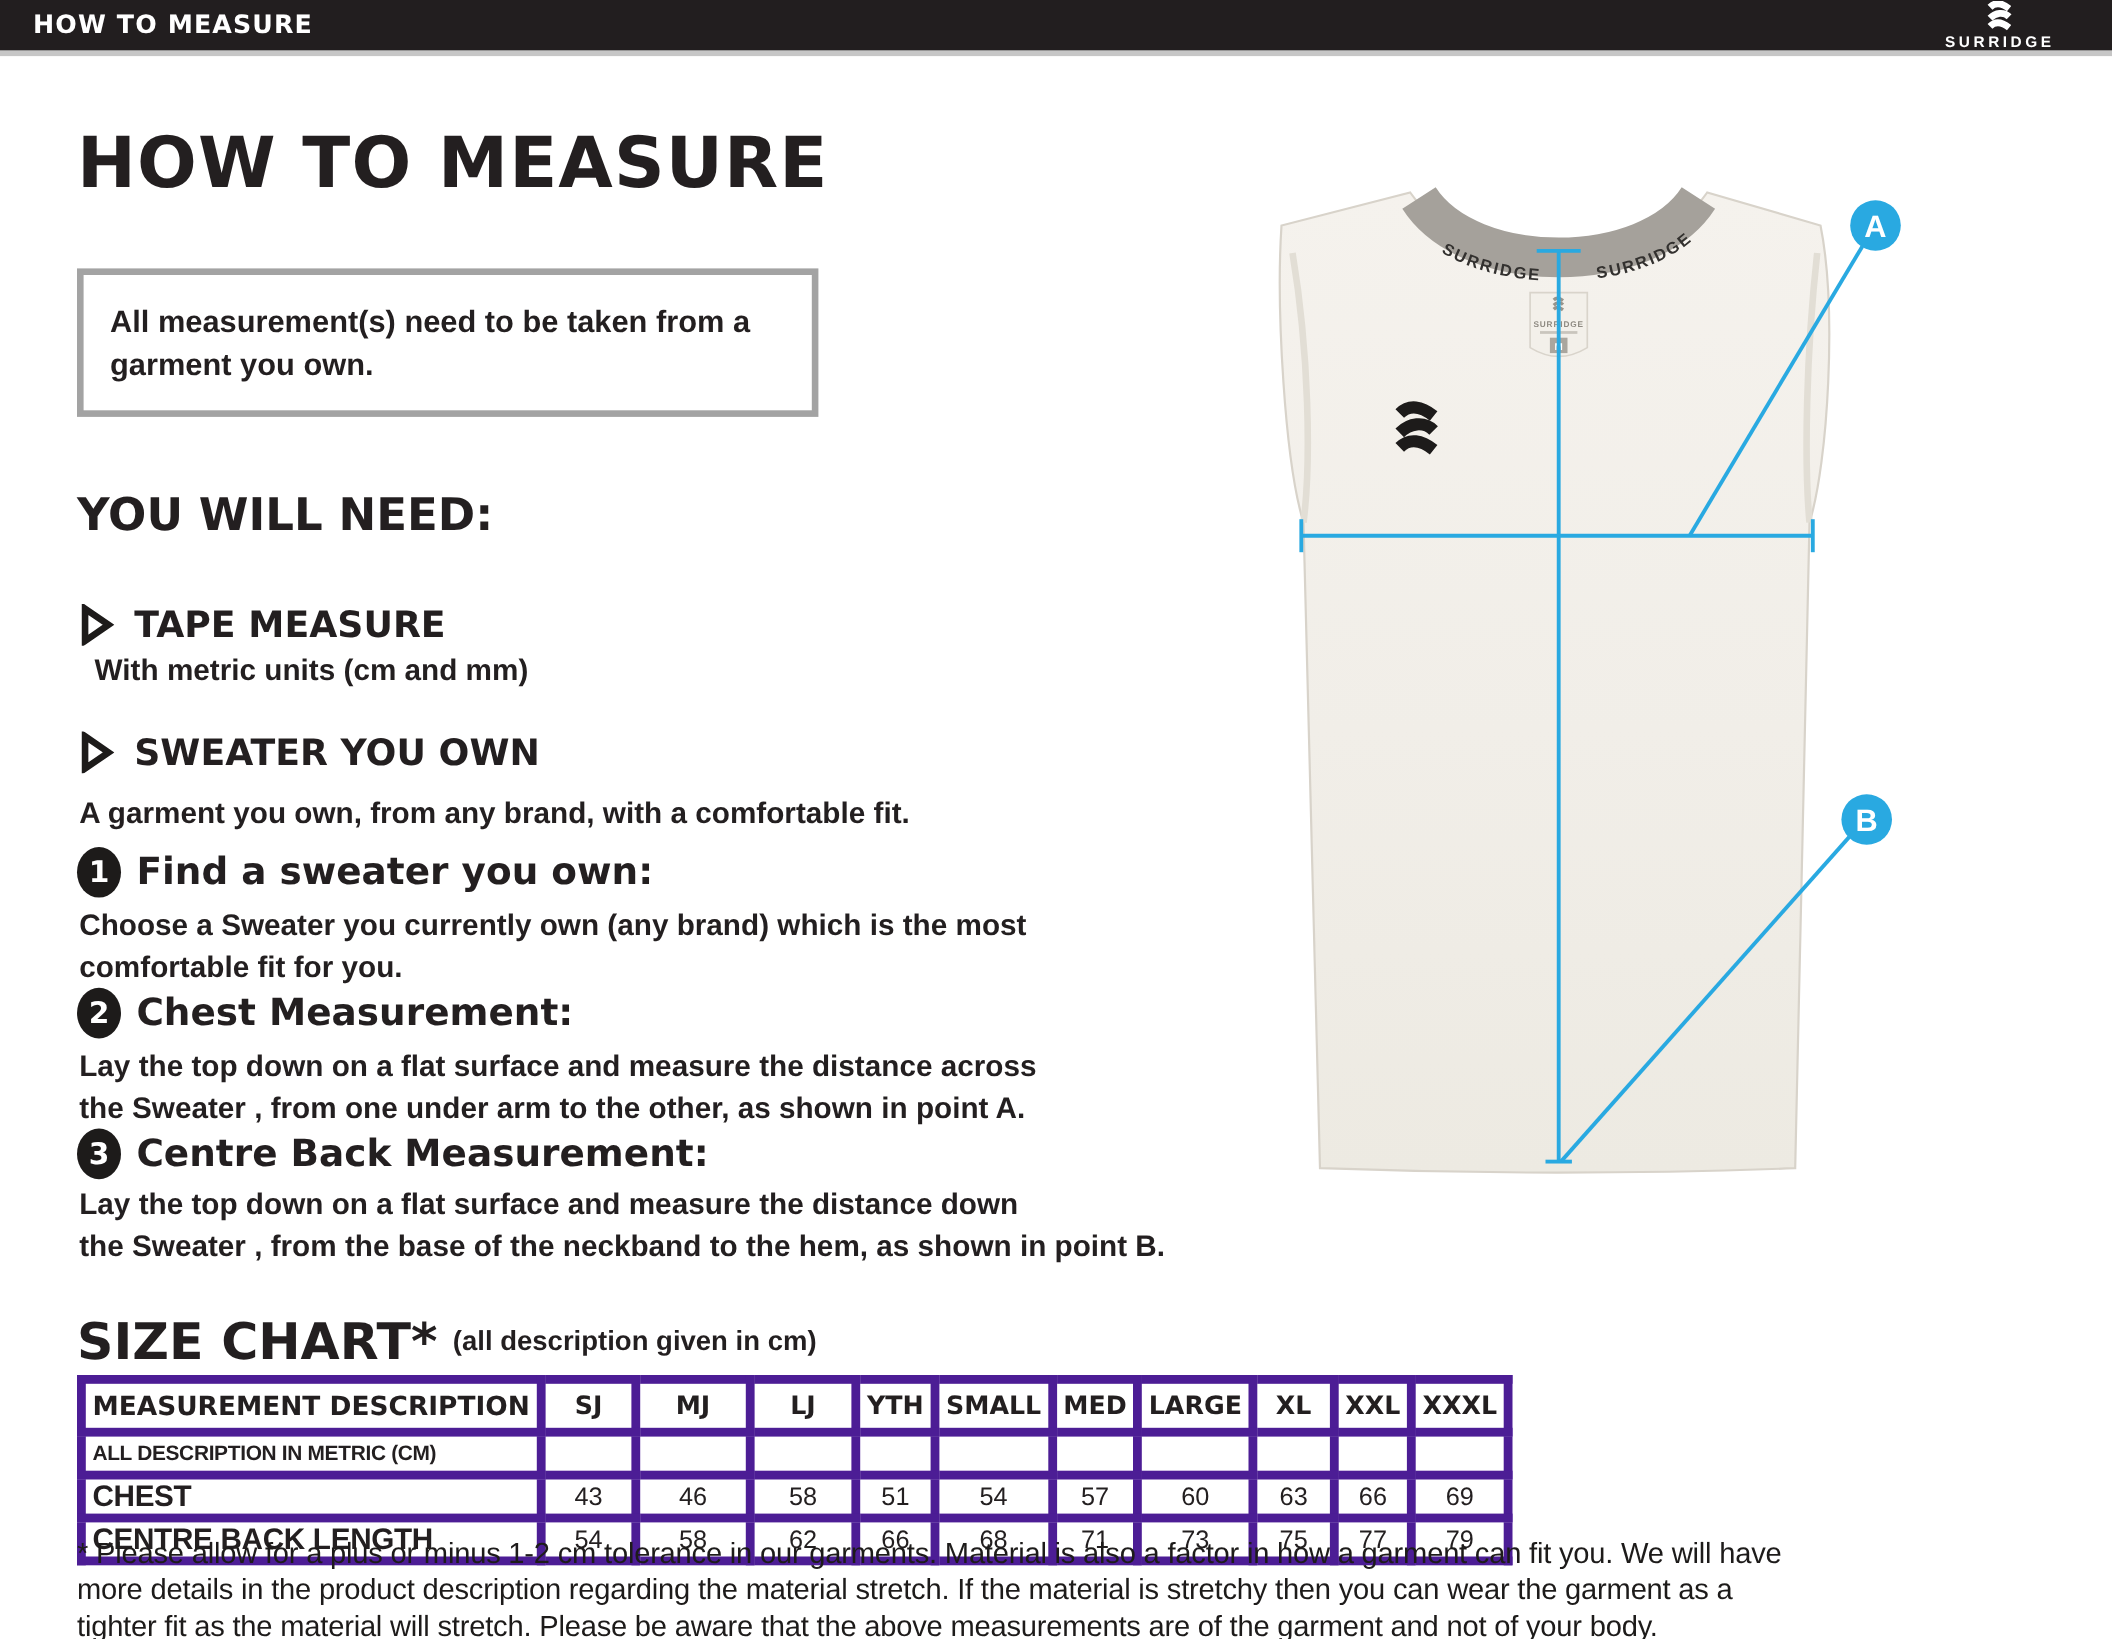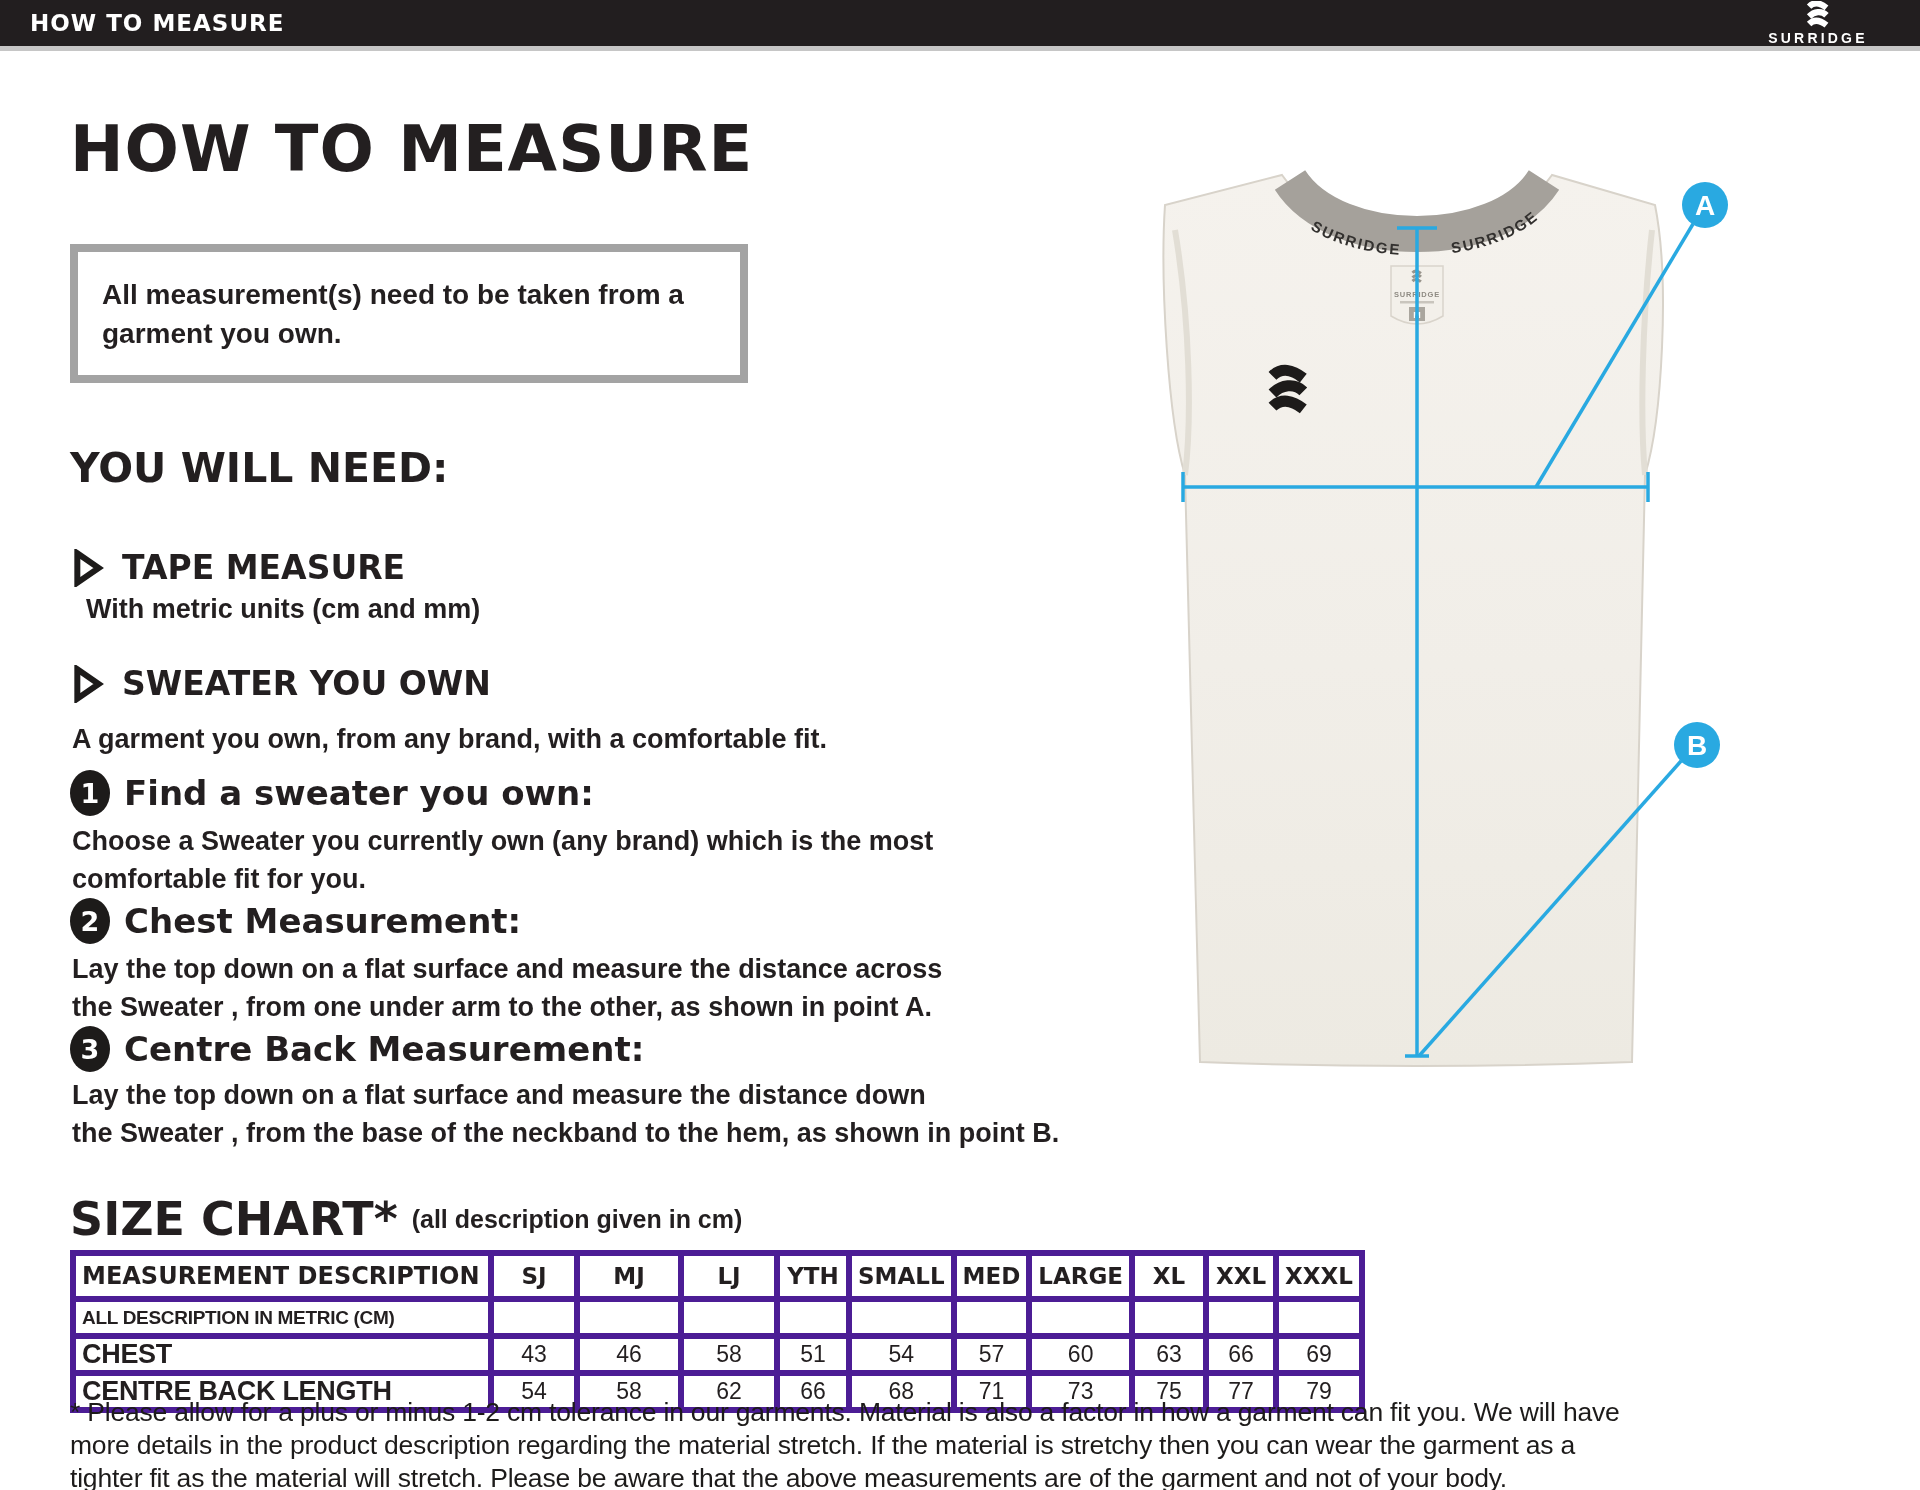--- a/index.html
+++ b/index.html
@@ -15,21 +15,21 @@
     font-family:"DejaVu Sans",sans-serif;font-weight:800;font-size:23px;letter-spacing:1px;
   }
   .topbar-brand{right:12px;top:1px;width:180px;height:45px;color:#ffffff;}
   .grey-strip{left:0;top:46px;width:1920px;height:5px;background:#c6c6c6;}
   
   .h1{
     left:70px;top:112px;font-family:"DejaVu Sans",sans-serif;
     font-size:64px;font-weight:800;letter-spacing:1px;color:#231f20;white-space:nowrap;
   }
   .notice{
-    left:70px;top:244px;width:614px;border:8px solid #a3a3a3;
+    left:70px;top:244px;width:614px;border:6px solid #a3a3a3;
     padding:24px 24px 22px 24px;font-size:28px;font-weight:700;line-height:1.38;
     white-space:pre-line;
   }
   .ywn{left:70px;top:444px;font-family:"DejaVu Sans",sans-serif;font-size:41px;font-weight:800;}
   .need-title{display:flex;align-items:center;gap:18px;font-family:"DejaVu Sans",sans-serif;
     font-size:33px;font-weight:800;white-space:nowrap;}
   .need-desc{font-size:27px;font-weight:700;white-space:pre-line;}
   .tri{width:32px;height:38px;display:block;}
   .step-title{display:flex;align-items:center;gap:14px;font-family:"DejaVu Sans",sans-serif;
     font-size:34px;font-weight:800;white-space:nowrap;}
@@ -38,21 +38,21 @@
     display:flex;align-items:center;justify-content:center;
     font-family:"DejaVu Sans",sans-serif;font-size:27px;font-weight:800;flex:0 0 auto;
   }
   .step-body{font-size:27px;font-weight:700;line-height:1.42;white-space:pre-line;}
   .sizechart-head{left:70px;top:1192px;display:flex;align-items:center;gap:14px;white-space:nowrap;}
   .sizechart-big{font-family:"DejaVu Sans",sans-serif;font-size:46px;font-weight:800;}
   .sizechart-sub{font-size:25px;font-weight:700;}
   
   .size-table{left:70px;top:1250px;border-collapse:collapse;table-layout:fixed;
     border:3px solid #000;}
-  .size-table th,.size-table td{border:6px solid #4c1d95;padding:0 6px;overflow:hidden;}
+  .size-table th,.size-table td{border:8px solid #4c1d95;padding:0 6px;overflow:hidden;}
   .size-table th{height:40px;font-family:"DejaVu Sans",sans-serif;font-size:23px;font-weight:800;text-align:center;}
   .size-table th.desc{text-align:left;font-size:24px;}
   .size-table td{height:31px;text-align:center;font-size:23px;font-weight:400;}
   .size-table td.lbl{text-align:left;font-weight:700;font-size:27px;letter-spacing:-0.3px;}
   .size-table tr.metric td.lbl{font-size:19px;}
   .footnote{
     left:70px;top:1396px;width:1840px;font-size:26.5px;font-weight:400;line-height:33px;
     letter-spacing:-0.2px;white-space:pre-line;color:#1d1b1a;
   }
   .garment-wrap{left:940px;top:120px;width:880px;height:980px;}

